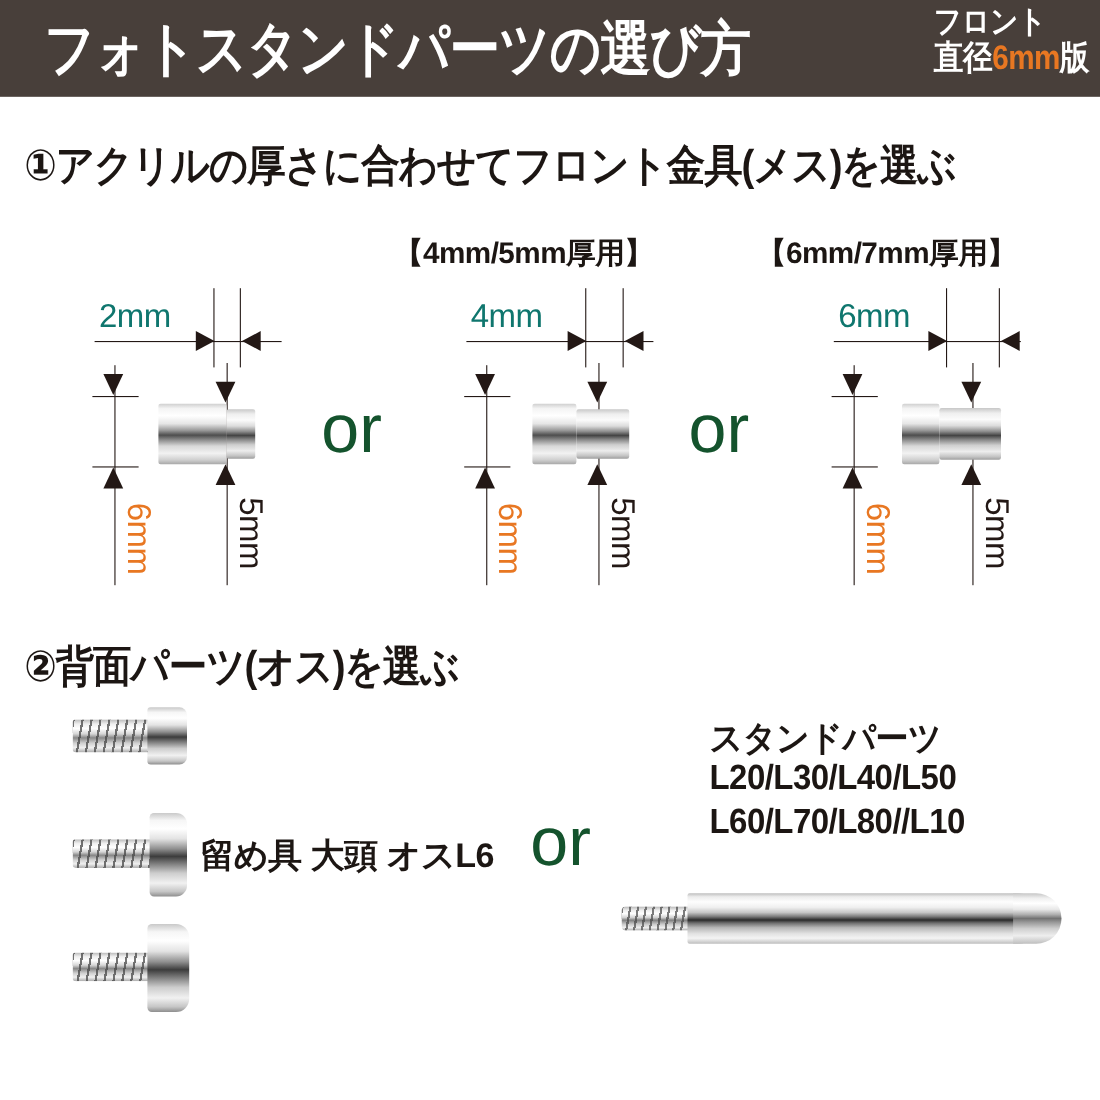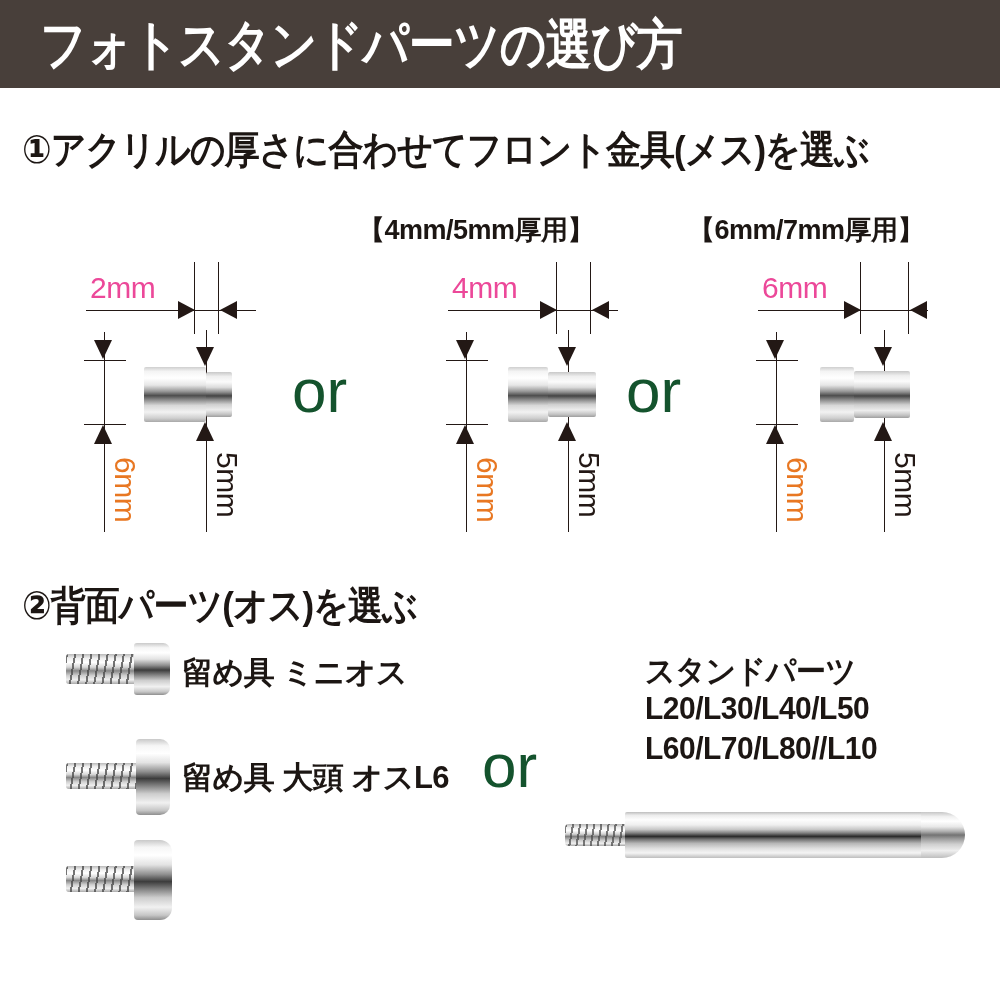--- a/index.html
+++ b/index.html
@@ -53,30 +53,30 @@
     font-size:27px;font-weight:bold;color:#1c1613;
     white-space:nowrap;letter-spacing:-0.5px;
   }
   #bl-0{left:28px;}
   #bl-1{left:358px;}
   #bl-2{left:688px;}
 
   
   .diagram{position:absolute;top:262px;width:300px;height:270px;}
   #dg-0{left:60px;}
-  #dg-1{left:422px;}
+  #dg-1{left:398px;}
   #dg-2{left:732px;}
 
   .hdim-line{
     position:absolute;left:26px;top:48px;width:170px;height:0;
     border-top:1.6px solid #231815;
   }
   .hdim-label{
     position:absolute;left:30px;top:9px;
-    font-size:30px;color:#ec4899;letter-spacing:-0.5px;
+    font-size:30px;color:#0f766e;letter-spacing:-0.5px;
   }
   .ext-v{position:absolute;width:0;border-left:1.3px solid #231815;}
   .ext-v.a{left:134px;top:0px;height:72px;}
   .ext-v.b{left:158px;top:0px;height:72px;}
 
   .arr-right{
     position:absolute;width:0;height:0;
     border-left:17px solid #231815;
     border-top:9px solid transparent;
     border-bottom:9px solid transparent;
@@ -214,20 +214,24 @@
     font-size:30px;color:#231815;white-space:nowrap;letter-spacing:-0.5px;
   }
 </style>
 </head>
 <body>
 
 <div class="page">
 
   <div class="header">
     <div class="header-title">フォトスタンドパーツの選び方</div>
+    <div class="header-badge">
+      <span class="badge-l1">フロント</span>
+      <span class="badge-l2"><span>直径</span><span class="orange">6mm</span><span>版</span></span>
+    </div>
   </div>
 
   <div class="sec-heading" id="sec1-heading">①アクリルの厚さに合わせてフロント金具(メス)を選ぶ</div>
 
   <div class="bracket-label" id="bl-1">【4mm/5mm厚用】</div>
   <div class="bracket-label" id="bl-2">【6mm/7mm厚用】</div>
 
   <div class="diagram" id="dg-0">
     <div class="hdim-label">2mm</div>
     <div class="hdim-line"></div>
@@ -309,21 +313,20 @@
       <div class="fneck" style="left:34px;width:56px;top:4px;height:47px;"></div>
     </div>
   </div>
 
   <div class="sec-heading" id="sec2-heading">②背面パーツ(オス)を選ぶ</div>
 
   <div class="screw-row" id="sr-0">
     <div class="thread" style="left:6px;top:14px;width:74px;height:30px;"></div>
     <div class="head" style="left:74px;top:3px;width:36px;height:52px;border-radius:3px 7px 7px 3px;"></div>
   </div>
-  <div class="screw-label" style="top:652px;left:182px;position:absolute;">留め具 ミニオス</div>
 
   <div class="screw-row" id="sr-1">
     <div class="thread" style="left:6px;top:18px;width:78px;height:26px;"></div>
     <div class="head" style="left:76px;top:-6px;width:34px;height:76px;border-radius:4px 10px 10px 4px;"></div>
   </div>
   <div class="screw-label" style="top:757px;left:182px;position:absolute;">留め具 大頭 オスL6</div>
 
   <div class="screw-row" id="sr-2">
     <div class="thread" style="left:6px;top:18px;width:76px;height:26px;"></div>
     <div class="head" style="left:74px;top:-8px;width:38px;height:80px;border-radius:4px 12px 12px 4px;"></div>

